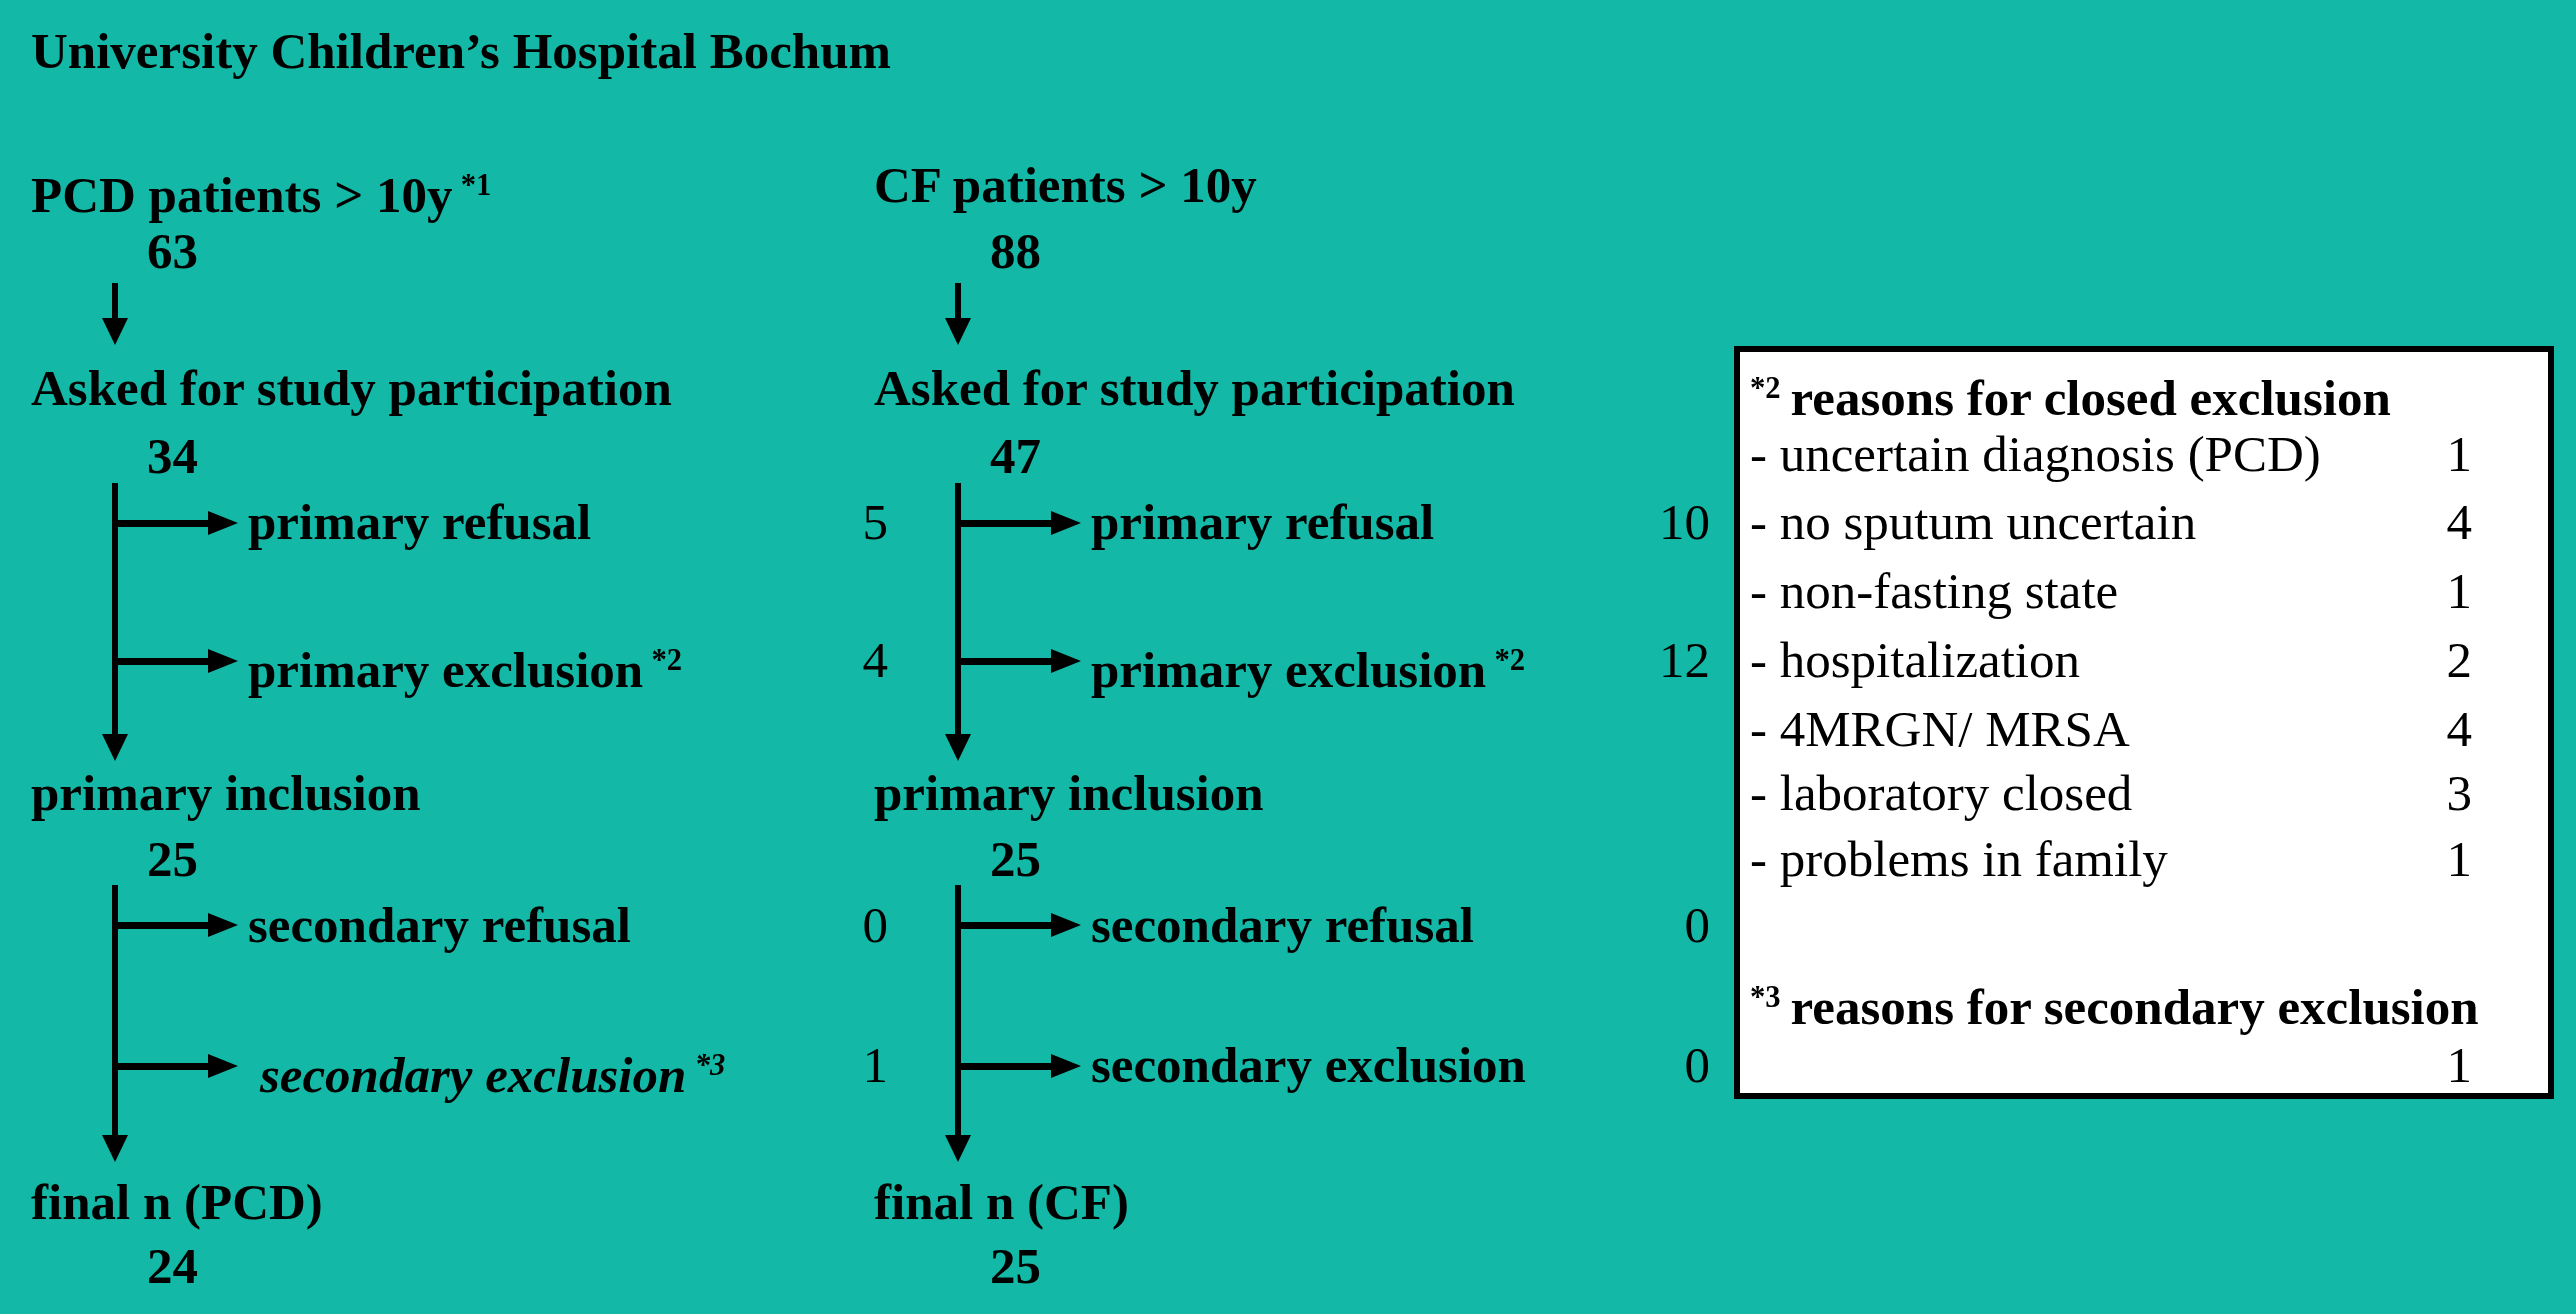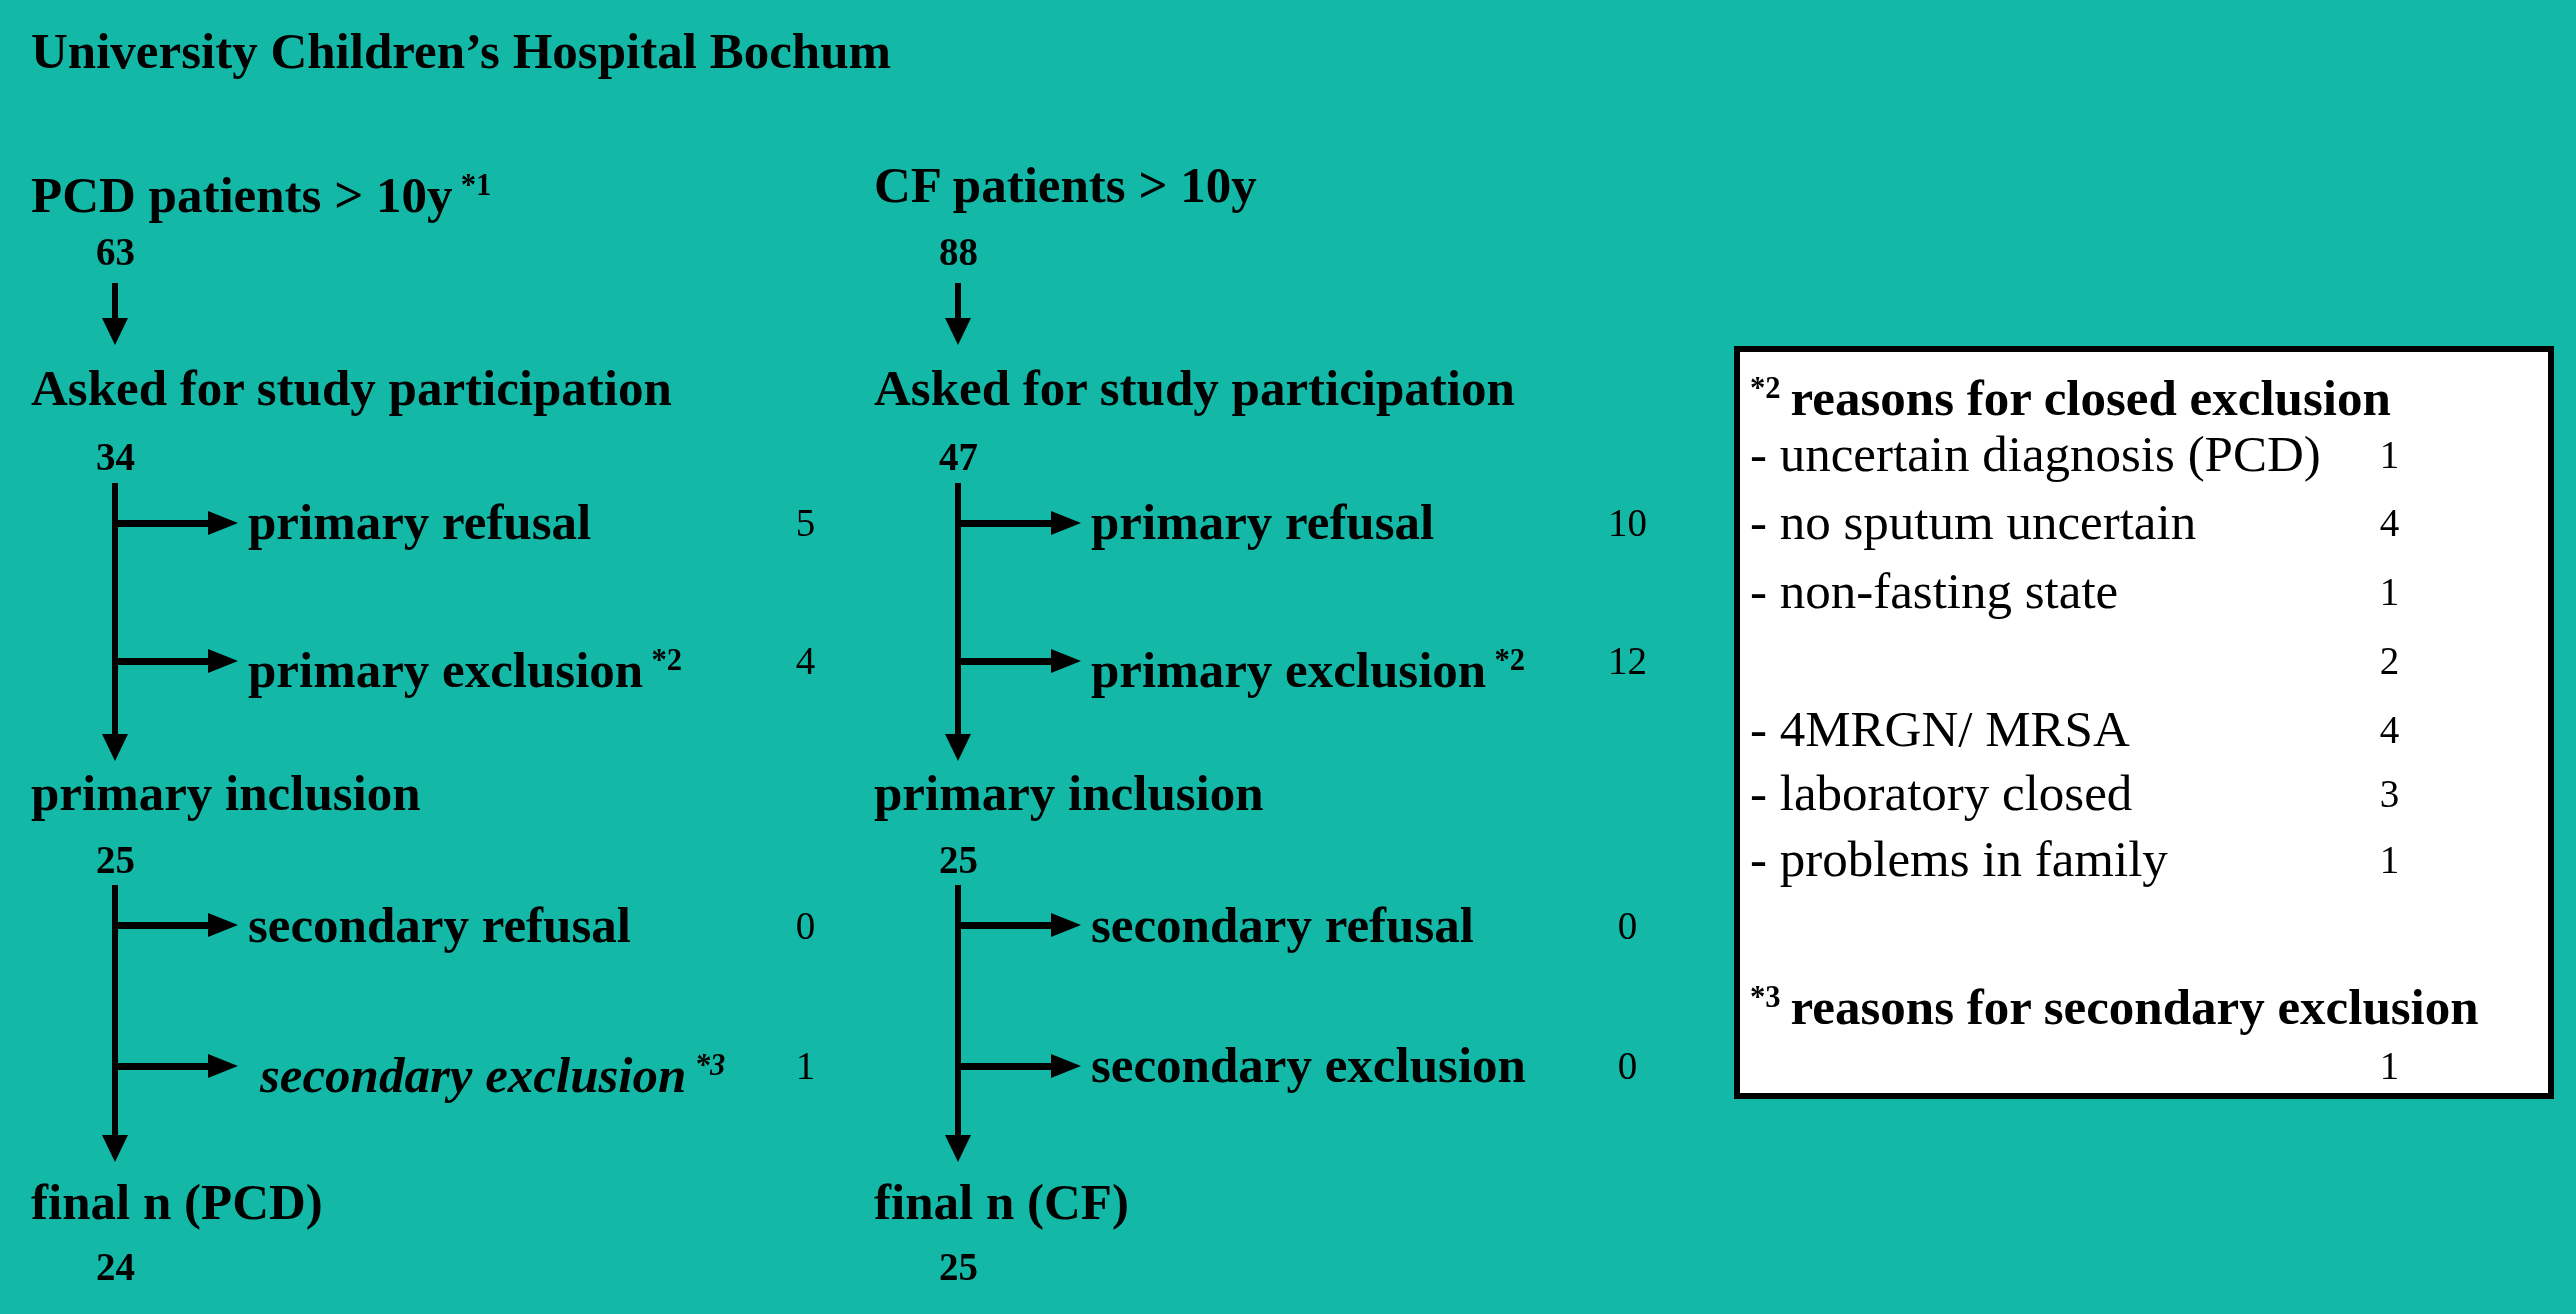--- a/index.html
+++ b/index.html
@@ -1,21 +1,21 @@
 <!DOCTYPE html>
 <html style="font-size:13.2px"><head>
 <meta charset="utf-8">
 <style>
   html,body{margin:0;padding:0;}
   body{background:#ffffff;color:#000000;font-family:"Liberation Serif","DejaVu Serif",serif;}
   .canvas{position:relative;width:2576px;height:1314px;background:#14b8a6;overflow:hidden;}
 
   .txt{position:absolute;font-size:51px;line-height:69px;white-space:nowrap;}
   .b{font-weight:bold;}
-  .cnum{position:absolute;font-size:39px;line-height:69px;width:165px;text-align:center;white-space:nowrap;}
+  .cnum{position:absolute;font-size:51px;line-height:69px;width:165px;text-align:right;white-space:nowrap;}
   .sup{font-size:0.6em;vertical-align:0.55em;margin-left:8.3px;}
   .suplead{font-size:0.6em;vertical-align:0.55em;margin-right:10px;}
 
   .vshaft{position:absolute;width:5.8px;background:#000;}
   .headdown{position:absolute;width:0;height:0;border-left:13.2px solid transparent;border-right:13.2px solid transparent;border-top:27px solid #000;}
   .hshaft{position:absolute;height:6.6px;background:#000;}
   .headright{position:absolute;width:0;height:0;border-top:12.4px solid transparent;border-bottom:12.4px solid transparent;border-left:30px solid #000;}
 
   .legendbox{position:absolute;left:1734px;top:346px;width:820px;height:753px;border:6.6px solid #000;box-sizing:border-box;background:#fff;}
 </style>
@@ -118,20 +118,21 @@
 
   <div class="txt" style="left:1750px;top:420px;">- uncertain diagnosis (PCD)</div>
   <div class="cnum" style="left:2307px;top:420px;">1</div>
 
   <div class="txt" style="left:1750px;top:488px;">- no sputum uncertain</div>
   <div class="cnum" style="left:2307px;top:488px;">4</div>
 
   <div class="txt" style="left:1750px;top:557px;">- non-fasting state</div>
   <div class="cnum" style="left:2307px;top:557px;">1</div>
 
+  <div class="txt" style="left:1750px;top:626px;">- hospitalization</div>
   <div class="cnum" style="left:2307px;top:626px;">2</div>
 
   <div class="txt" style="left:1750px;top:695px;">- 4MRGN/ MRSA</div>
   <div class="cnum" style="left:2307px;top:695px;">4</div>
 
   <div class="txt" style="left:1750px;top:759px;">- laboratory closed</div>
   <div class="cnum" style="left:2307px;top:759px;">3</div>
 
   <div class="txt" style="left:1750px;top:825px;">- problems in family</div>
   <div class="cnum" style="left:2307px;top:825px;">1</div>

